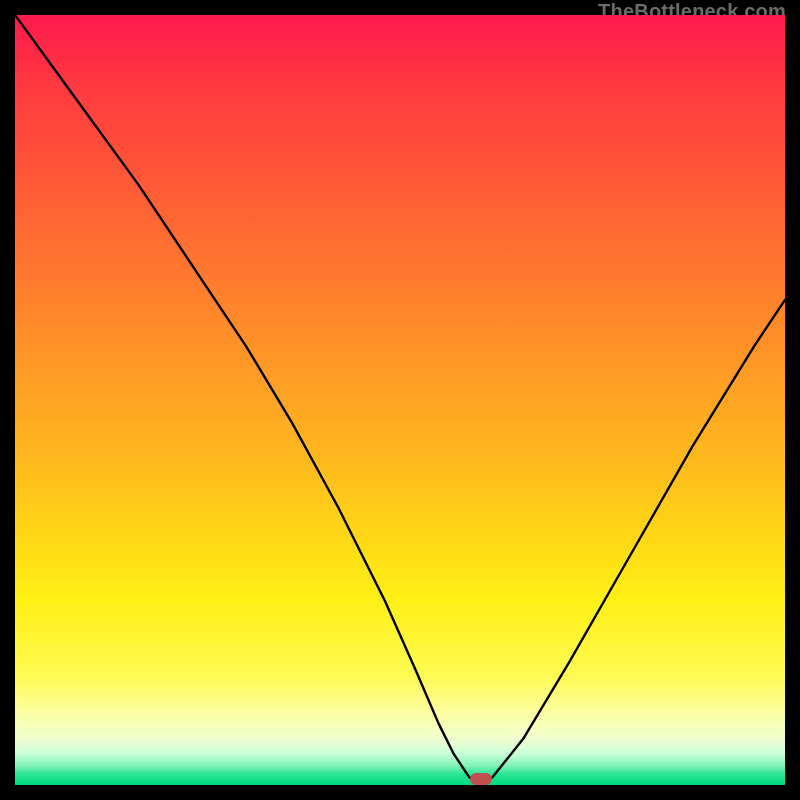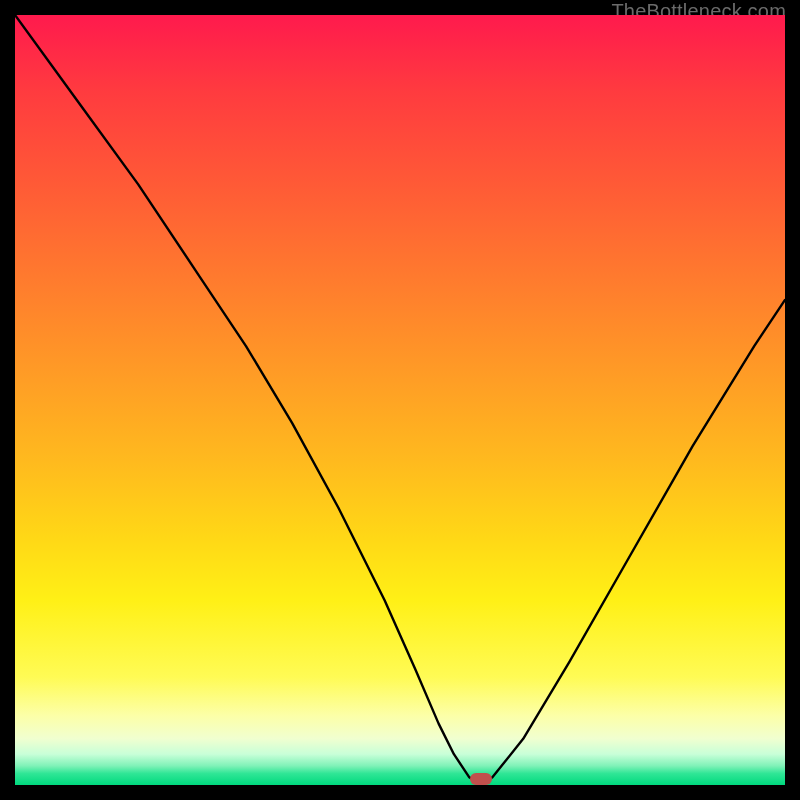--- a/index.html
+++ b/index.html
@@ -59,21 +59,21 @@
     border-radius: 6px;
     background: #c0504d;
     transform: translate(-50%, -50%);
   }
   .watermark {
     position: absolute;
     top: 0px;
     right: 14px;
     color: #6b6b6b;
     font-size: 20px;
-    font-weight: 400;
+    font-weight: 700;
     letter-spacing: 0.2px;
   }
 </style>
 </head>
 <body>
 
 <div class="watermark">TheBottleneck.com</div>
 
 <div class="frame">
   <div class="gradient-area"></div>

